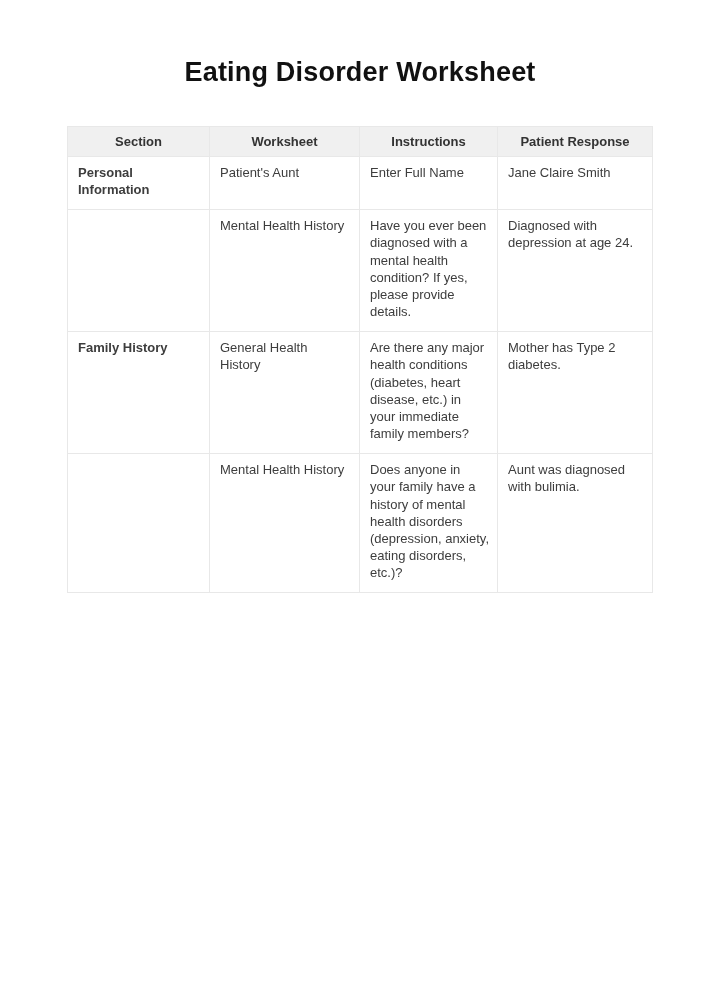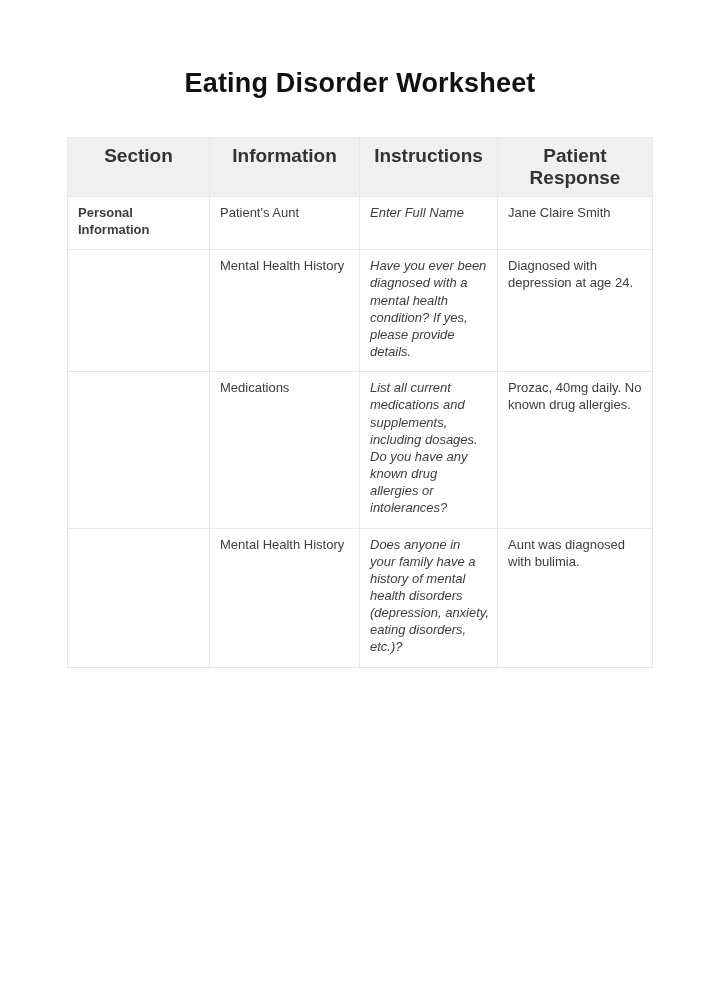--- a/index.html
+++ b/index.html
@@ -14,60 +14,59 @@
     height: 996px;
     background: #ffffff;
     box-sizing: border-box;
     padding-top: 52px;
   }
   .doc-title {
     text-align: center;
     font-size: 27px;
     font-weight: 700;
     color: #111111;
-    margin: 16px 0 38px 0;
+    margin: 5px 0 38px 0;
     letter-spacing: 0.2px;
   }
   table.worksheet {
     width: 585px;
     margin: 0 auto;
     border-collapse: collapse;
     table-layout: fixed;
   }
   table.worksheet col.c1 { width: 142px; }
   table.worksheet col.c2 { width: 150px; }
   table.worksheet col.c3 { width: 138px; }
   table.worksheet col.c4 { width: 155px; }
   table.worksheet th,
   table.worksheet td {
     border: 1px solid #e8e8e8;
     vertical-align: top;
     box-sizing: border-box;
   }
   table.worksheet th {
     background: #f0f0f0;
-    font-size: 19px;
+    font-size: 13px;
     font-weight: 700;
     color: #333333;
     text-align: center;
     padding: 7px 4px 7px 4px;
   }
   table.worksheet td {
     font-size: 13px;
     line-height: 1.32;
     color: #3d3d3d;
     padding: 7px 8px 11px 10px;
     margin-top: 28px;
   }
   td.section {
     font-weight: 700;
     color: #2b2b2b;
   }
   td.instructions {
-    font-style: italic;
     color: #474747;
     padding-right: 5px;
   }
   td.response {
     font-size: 13.5px;
     color: #333333;
     padding-top: 4px;
     overflow-wrap: break-word;
     word-break: break-word;
   }
@@ -81,43 +80,43 @@
   <table class="worksheet">
     <colgroup>
       <col class="c1">
         <col class="c2">
         <col class="c3">
         <col class="c4">
     </colgroup>
     <thead>
       <tr>
         <th>Section</th>
-        <th>Information</th>
+        <th>Worksheet</th>
         <th>Instructions</th>
         <th>Patient Response</th>
       </tr>
     </thead>
     <tbody>
       <tr>
         <td class="section">Personal Information</td>
         <td class="subsection">Patient's Aunt</td>
         <td class="instructions">Enter Full Name</td>
         <td class="response">Jane Claire Smith</td>
       </tr>
       <tr>
         <td class="section"></td>
         <td class="subsection">Mental Health History</td>
         <td class="instructions">Have you ever been diagnosed with a mental health condition? If yes, please provide details.</td>
         <td class="response">Diagnosed with depression at age 24.</td>
       </tr>
       <tr>
-        <td class="section"></td>
-        <td class="subsection">Medications</td>
-        <td class="instructions">List all current medications and supplements, including dosages. Do you have any known drug allergies or intolerances?</td>
-        <td class="response">Prozac, 40mg daily. No known drug allergies.</td>
+        <td class="section">Family History</td>
+        <td class="subsection">General Health History</td>
+        <td class="instructions">Are there any major health conditions (diabetes, heart disease, etc.) in your immediate family members?</td>
+        <td class="response">Mother has Type 2 diabetes.</td>
       </tr>
       <tr>
         <td class="section"></td>
         <td class="subsection">Mental Health History</td>
         <td class="instructions">Does anyone in your family have a history of mental health disorders (depression, anxiety, eating disorders, etc.)?</td>
         <td class="response">Aunt was diagnosed with bulimia.</td>
       </tr>
     </tbody>
   </table>
 </div>

